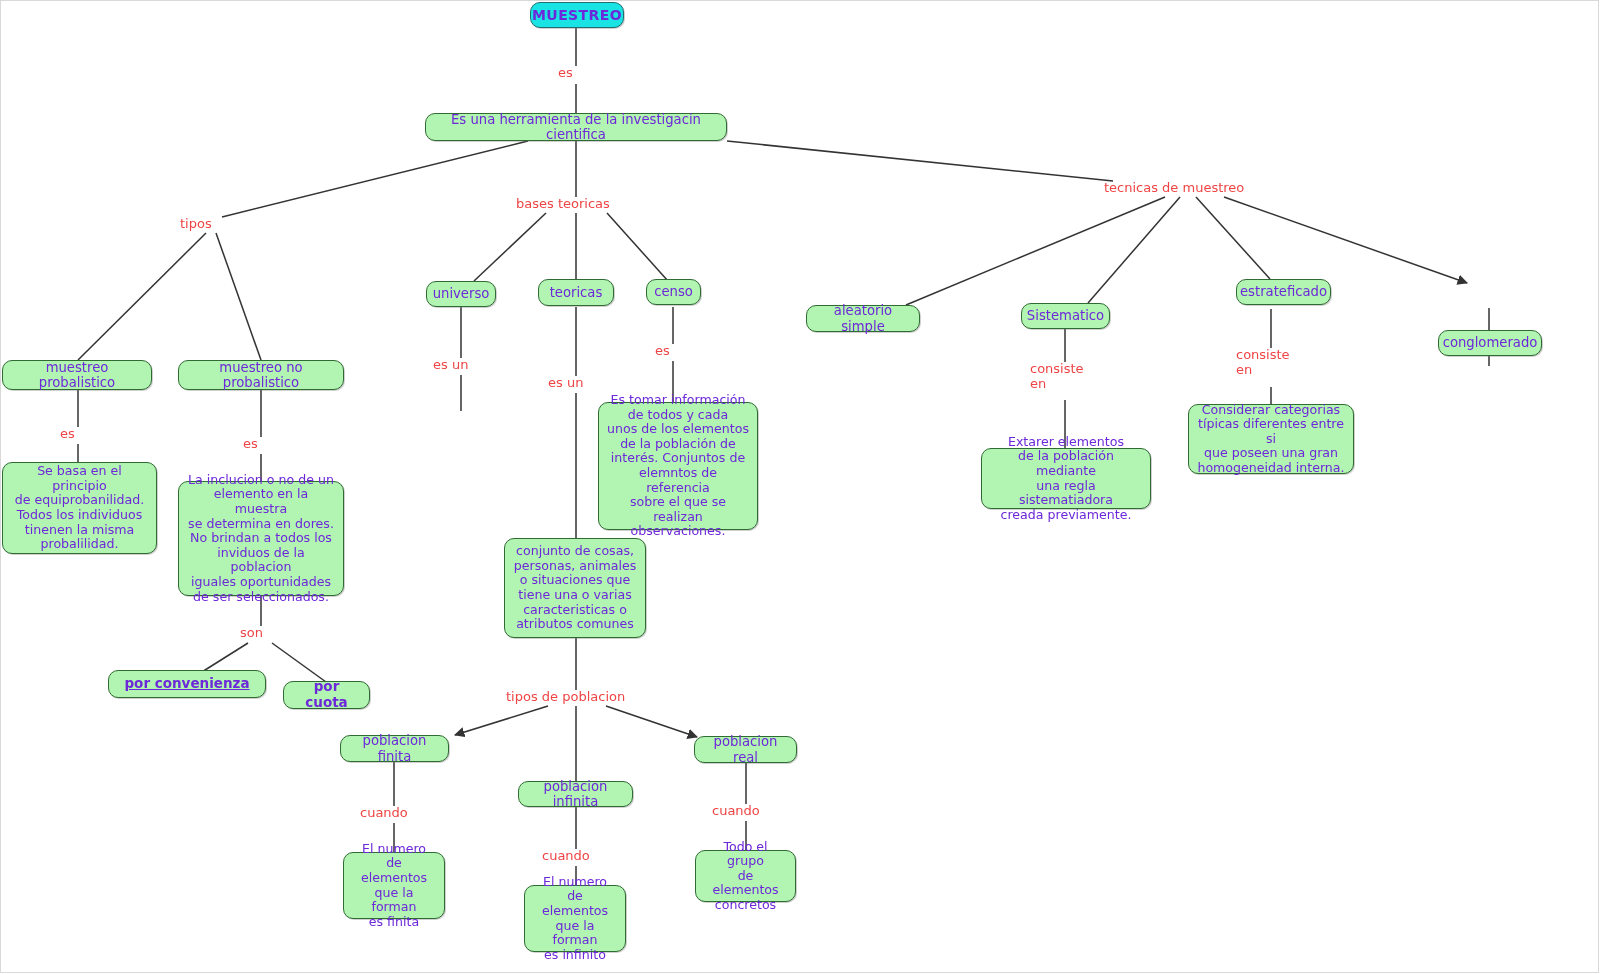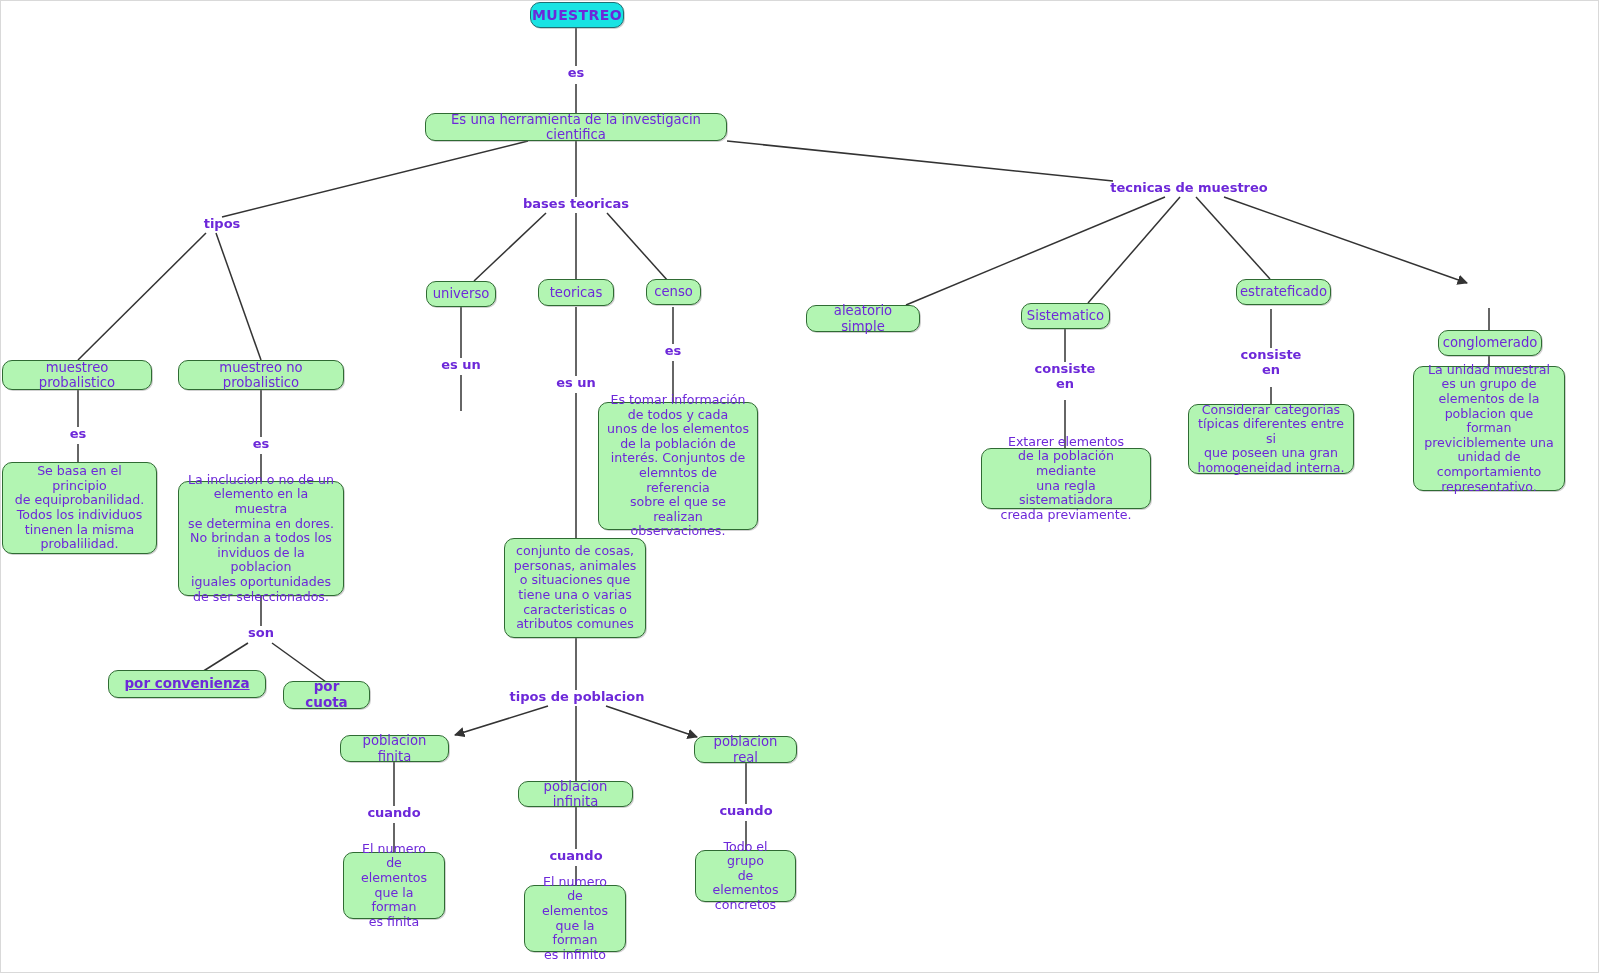--- a/index.html
+++ b/index.html
@@ -27,27 +27,26 @@
     background:#19e3e3;
     border:1.6px solid #1f6f74;
     font-weight:bold;
     font-size:14px;
     letter-spacing:.4px;
   }
   .node.bold{font-weight:bold;font-size:13.5px;}
   .node.small{font-size:12.6px;}
   .link-label{
     position:absolute;
-    color:#6d28d9;
+    color:#ef4444;
     font-size:13px;
     line-height:1.12;
-    text-align:center;
+    text-align:left;
     white-space:pre-line;
     background:transparent;
-    font-weight:bold;
   }
   .edge{stroke:#333333;stroke-width:1.5;fill:none;}
   .frame{position:absolute;left:0;top:0;width:1599px;height:973px;border:1px solid #d9d9d9;box-sizing:border-box;pointer-events:none;}
 </style>
 </head>
 <body>
 
 <div id="canvas">
 
   <svg id="edges" viewBox="0 0 1600 974">
@@ -195,28 +194,20 @@
   <div class="node small" style="left:981px;top:448px;width:170px;height:61px;">Extarer elementos
 de la población mediante
 una regla sistematiadora
 creada previamente.</div>
 
   <div class="node small" style="left:1188px;top:404px;width:166px;height:70px;">Considerar categorias
 típicas diferentes entre si
 que poseen una gran
 homogeneidad interna.</div>
 
-  <div class="node small" style="left:1413px;top:366px;width:152px;height:125px;">La unidad muestral
-es un grupo de
-elementos de la
-poblacion que forman
-previciblemente una
-unidad de
-comportamiento
-representativo.</div>
 
   <div class="link-label" style="left:558px;top:66px;width:36px;">es</div>
 
   <div class="link-label" style="left:180px;top:217px;width:84px;">tipos</div>
 
   <div class="link-label" style="left:516px;top:197px;width:120px;">bases teoricas</div>
 
   <div class="link-label" style="left:1104px;top:181px;width:170px;">tecnicas de muestreo</div>
 
   <div class="link-label" style="left:60px;top:427px;width:36px;">es</div>

